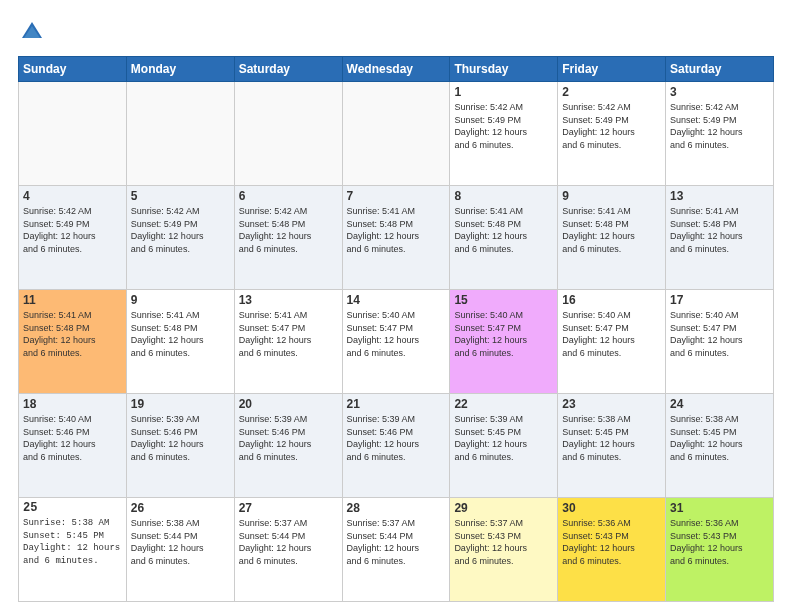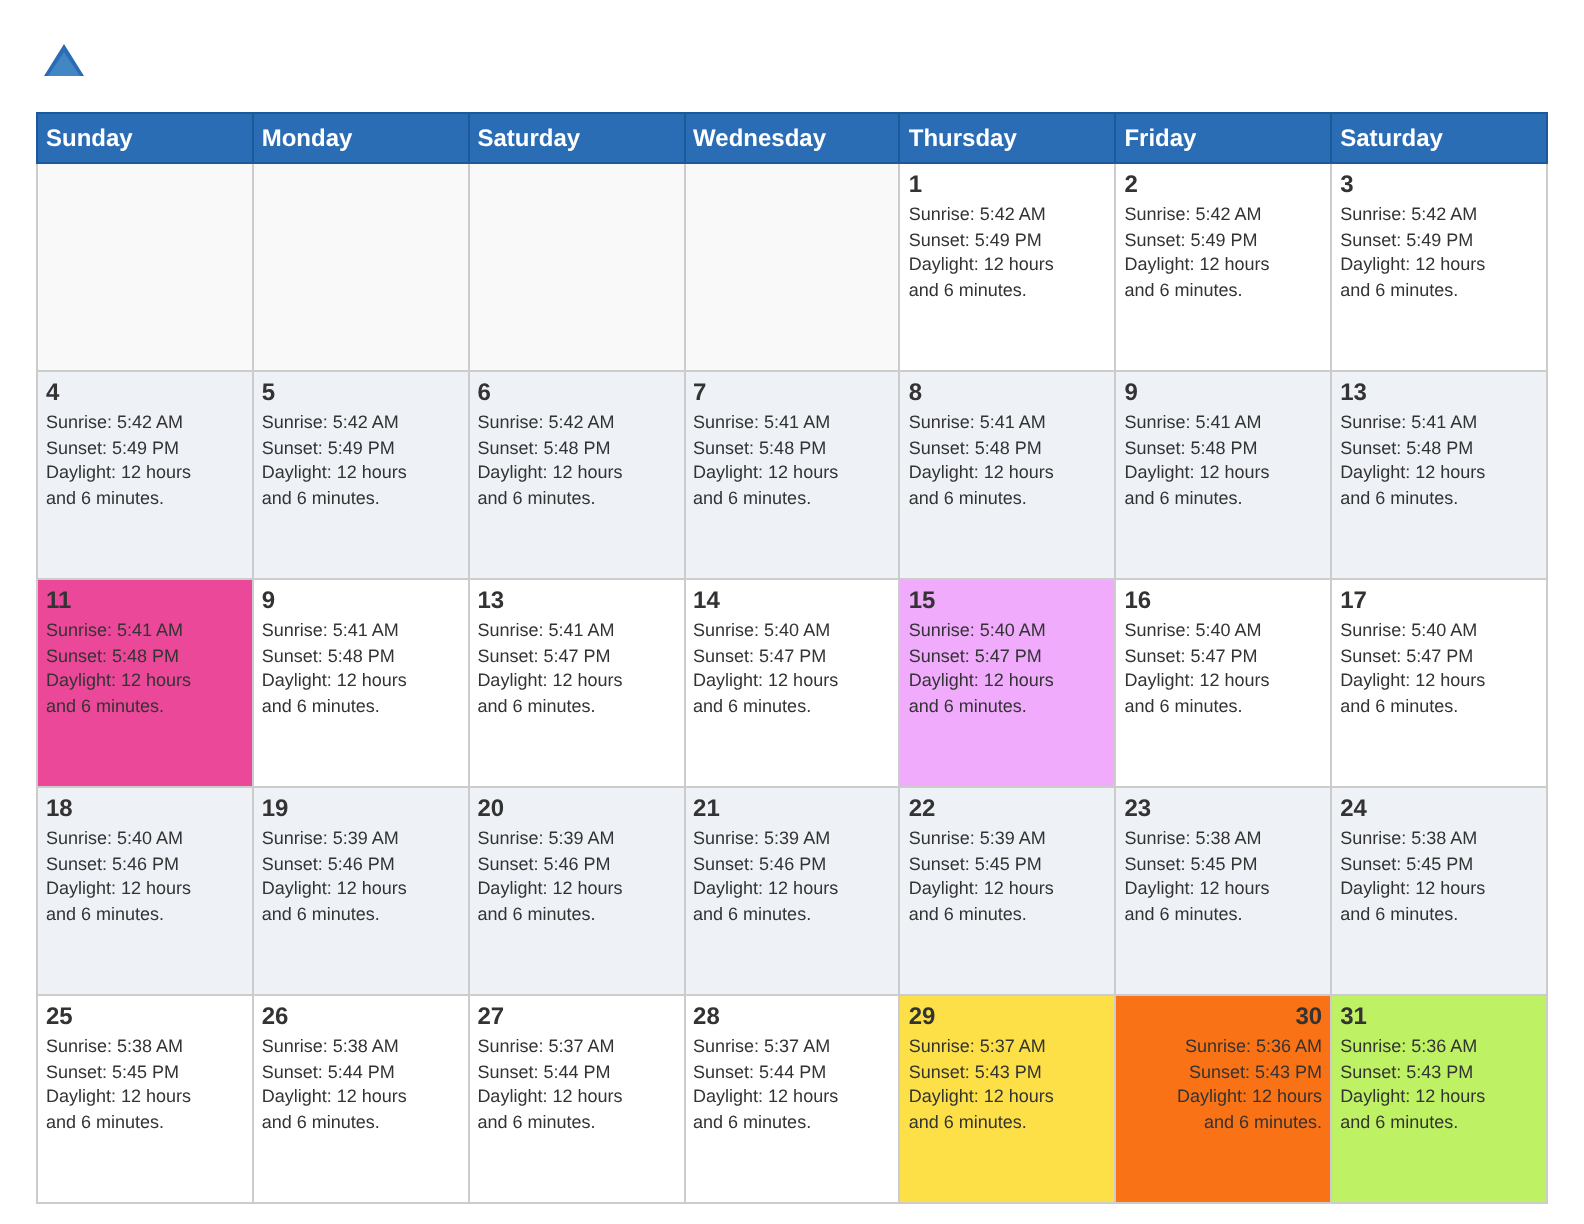--- a/index.html
+++ b/index.html
@@ -212,21 +212,21 @@
           </td>
           <td style="background: rgb(238, 242, 247);">
             <span class="day-number">13</span>
             <div class="day-info" style="white-space: pre-line;">Sunrise: 5:41 AM
 Sunset: 5:48 PM
 Daylight: 12 hours
 and 6 minutes.</div>
           </td>
         </tr>
         <tr>
-          <td style="background: #ec4899;">
+          <td style="background: #fdba74;">
             <span class="day-number">11</span>
             <div class="day-info" style="white-space: pre-line;">Sunrise: 5:41 AM
 Sunset: 5:48 PM
 Daylight: 12 hours
 and 6 minutes.</div>
           </td>
           <td style="background: rgb(255, 255, 255);">
             <span class="day-number">9</span>
             <div class="day-info" style="white-space: pre-line;">Sunrise: 5:41 AM
 Sunset: 5:48 PM
@@ -314,21 +314,21 @@
           </td>
           <td style="background: rgb(238, 242, 247); margin-left: 10px;">
             <span class="day-number">24</span>
             <div class="day-info" style="white-space: pre-line;">Sunrise: 5:38 AM
 Sunset: 5:45 PM
 Daylight: 12 hours
 and 6 minutes.</div>
           </td>
         </tr>
         <tr>
-          <td style="background: rgb(255, 255, 255);">
+          <td style="background: rgb(255, 255, 255); font-family: Liberation Mono, monospace;">
             <span class="day-number">25</span>
             <div class="day-info" style="white-space: pre-line;">Sunrise: 5:38 AM
 Sunset: 5:45 PM
 Daylight: 12 hours
 and 6 minutes.</div>
           </td>
           <td style="background: rgb(255, 255, 255);">
             <span class="day-number">26</span>
             <div class="day-info" style="white-space: pre-line;">Sunrise: 5:38 AM
 Sunset: 5:44 PM
@@ -342,28 +342,28 @@
 Daylight: 12 hours
 and 6 minutes.</div>
           </td>
           <td style="background: rgb(255, 255, 255);">
             <span class="day-number">28</span>
             <div class="day-info" style="white-space: pre-line;">Sunrise: 5:37 AM
 Sunset: 5:44 PM
 Daylight: 12 hours
 and 6 minutes.</div>
           </td>
-          <td style="background: #fde047;">
+          <td style="background: #fef9c3;">
             <span class="day-number">29</span>
             <div class="day-info" style="white-space: pre-line;">Sunrise: 5:37 AM
 Sunset: 5:43 PM
 Daylight: 12 hours
 and 6 minutes.</div>
           </td>
-          <td style="background: #f97316; text-align: right;">
+          <td style="background: #fde047;">
             <span class="day-number">30</span>
             <div class="day-info" style="white-space: pre-line;">Sunrise: 5:36 AM
 Sunset: 5:43 PM
 Daylight: 12 hours
 and 6 minutes.</div>
           </td>
           <td style="background: #bef264;">
             <span class="day-number">31</span>
             <div class="day-info" style="white-space: pre-line;">Sunrise: 5:36 AM
 Sunset: 5:43 PM

